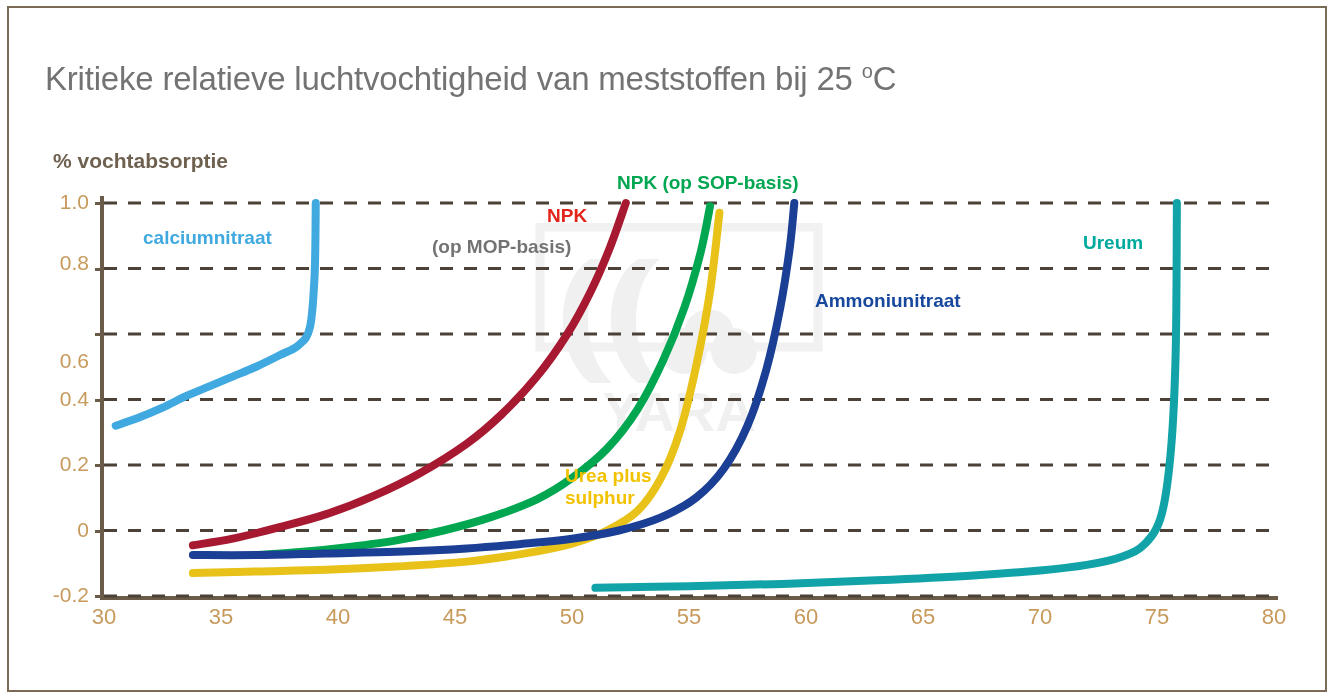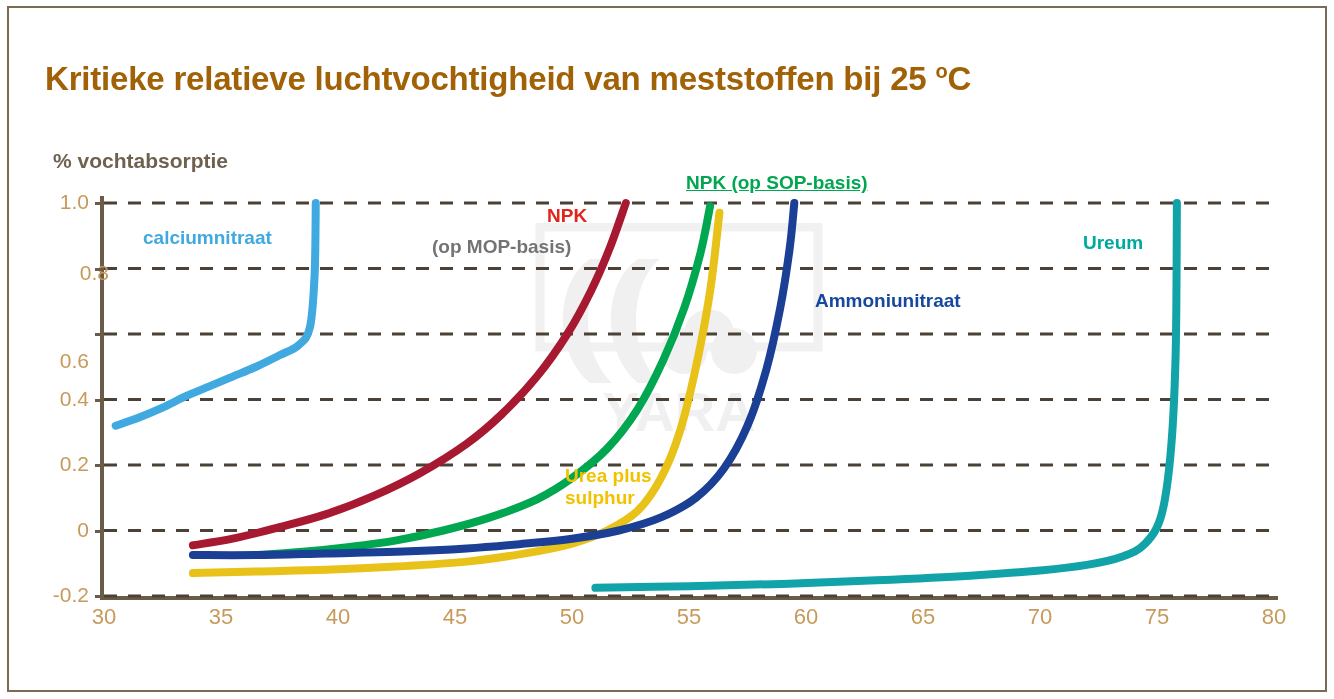--- a/index.html
+++ b/index.html
@@ -27,22 +27,22 @@
     height: 686px;
     border: 2px solid #7a6a56;
     box-sizing: border-box;
     background: #ffffff;
   }
   .chart-title {
     position: absolute;
     left: 36px;
     top: 52px;
     font-size: 33px;
-    font-weight: bold;
-    color: #a16207;
+    font-weight: normal;
+    color: #737373;
     letter-spacing: -0.2px;
     white-space: nowrap;
   }
   .chart-title .sup {
     font-size: 20px;
     vertical-align: super;
     line-height: 0;
   }
   .ylabel {
     position: absolute;
@@ -132,21 +132,21 @@
   .series-label {
     position: absolute;
     font-size: 19px;
     font-weight: bold;
     white-space: nowrap;
     line-height: 1.18;
   }
   .lbl-calcium { left: 134px; top: 219px; color: #3fa9e0; }
   .lbl-npk-mop-1 { left: 538px; top: 197px; color: #e2241b; }
   .lbl-npk-mop-2 { left: 423px; top: 228px; color: #737373; }
-  .lbl-npk-sop { left: 677px; top: 164px; color: #00a650; text-decoration: underline; }
+  .lbl-npk-sop { left: 608px; top: 164px; color: #00a650; }
   .lbl-ammonium { left: 806px; top: 282px; color: #17489e; }
   .lbl-ureum { left: 1074px; top: 224px; color: #00a99d; }
   .lbl-urea-sulphur {
     left: 556px; top: 457px; color: #f2c200;
     font-size: 19px; font-weight: bold; line-height: 1.18;
     text-align: left; width: 110px;
   }
 </style>
 </head>
 <body>
@@ -198,21 +198,21 @@
     <div class="series-label lbl-urea-sulphur">
         <div>Urea plus</div>
         <div>sulphur</div>
       </div>
 
     <div id="ytick-container">
         <div class="ytick-wrap" style="top: 182px;">
           <div class="ytick-label">1.0</div>
         </div>
         <div class="ytick-mark" style="top: 194px;"></div>
-        <div class="ytick-wrap" style="top: 253px; padding-left: 20px;">
+        <div class="ytick-wrap" style="top: 243px;">
           <div class="ytick-label">0.8</div>
         </div>
         <div class="ytick-mark" style="top: 259.5px;"></div>
         <div class="ytick-wrap" style="top: 298px; margin-top: 43px;">
           <div class="ytick-label">0.6</div>
         </div>
         <div class="ytick-mark" style="top: 325px;"></div>
         <div class="ytick-wrap" style="top: 378.5px;">
           <div class="ytick-label">0.4</div>
         </div>

